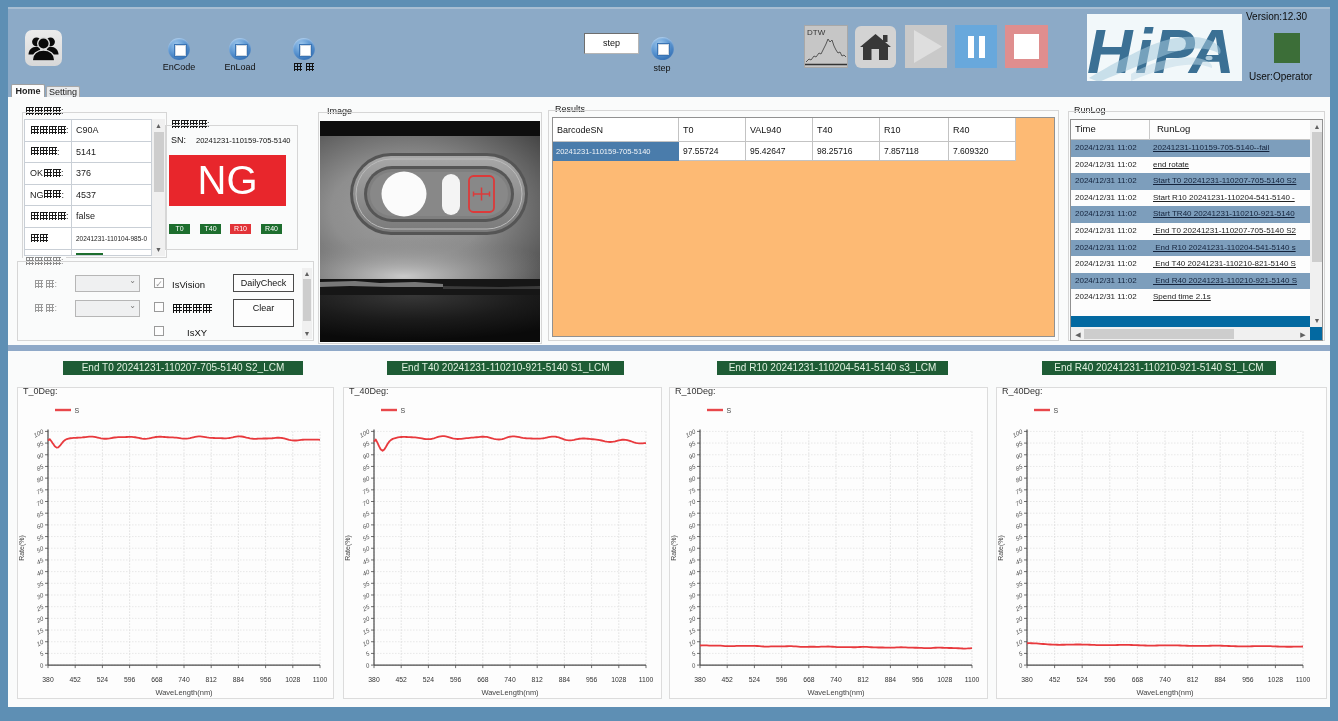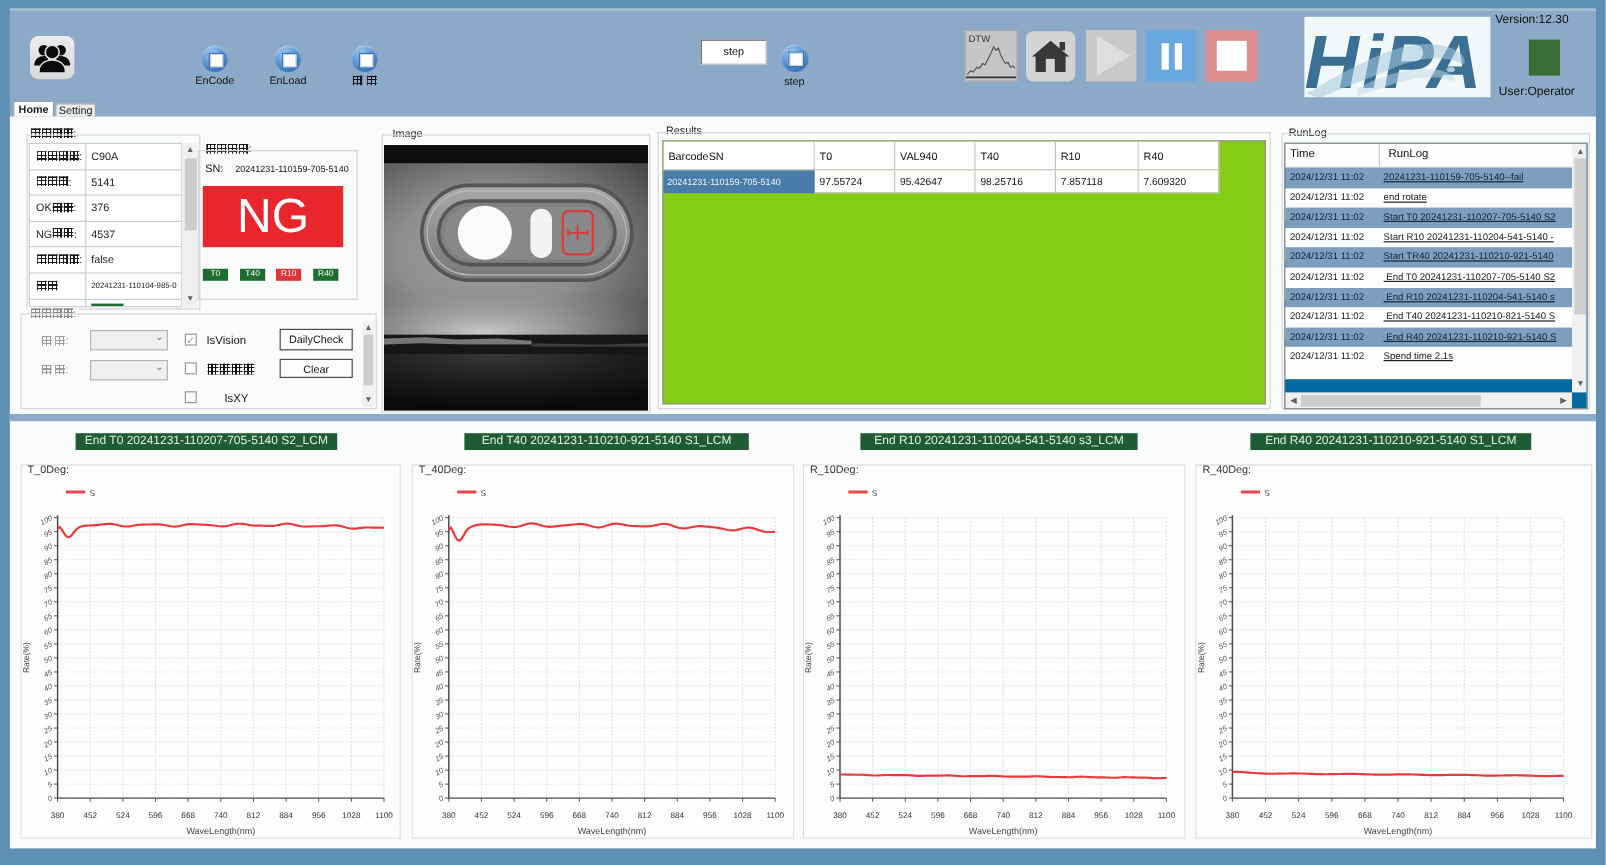--- a/index.html
+++ b/index.html
@@ -186,21 +186,21 @@
 <div class="combo" style="left:75px;top:275px;width:65px;height:17px"></div>
 <div class="abs" style="left:34px;top:303px;font-size:9px;color:#9a9a9a"><span class="cj"></span>&nbsp;<span class="cj"></span>:</div>
 <div class="combo" style="left:75px;top:300px;width:65px;height:17px"></div>
 <div class="chk" style="left:154px;top:278px">✓</div>
 <div class="abs" style="left:172px;top:279px;font-size:9.5px;color:#111">IsVision</div>
 <div class="chk" style="left:154px;top:302px"> </div>
 <div class="abs" style="left:172px;top:303px;font-size:9.5px;color:#111"><span class="cj cj9"></span><span class="cj cj9"></span><span class="cj cj9"></span><span class="cj cj9"></span></div>
 <div class="chk" style="left:154px;top:326px"> </div>
 <div class="abs" style="left:187px;top:327px;font-size:9.5px;color:#111">IsXY</div>
 <div class="btn" style="left:233px;top:274px;width:61px;height:18px;line-height:16px">DailyCheck</div>
-<div class="btn" style="left:233px;top:299px;width:61px;height:16px;line-height:16px">Clear</div>
+<div class="btn" style="left:233px;top:299px;width:61px;height:28px;line-height:16px">Clear</div>
 <div class="sb" style="left:302px;top:268px;width:10px;height:71px">
  <div class="arr" style="top:2px">▲</div>
  <div class="sbthumb" style="left:1px;top:11px;width:8px;height:42px"></div>
  <div class="arr" style="bottom:2px">▼</div>
 </div>
 
 <div class="gblab" style="left:325px;top:106px">Image</div>
 <div class="gb" style="left:318px;top:112px;width:224px;height:232px"></div>
 <div class="abs" style="left:320px;top:121px;width:220px;height:221px;background:#000">
 <svg width="220" height="221" viewBox="0 0 220 221" style="filter:blur(0.6px)">
@@ -249,21 +249,21 @@
  <line x1="153.5" y1="73" x2="169.5" y2="73"></line>
  <line x1="161.5" y1="66.5" x2="161.5" y2="79.5"></line>
  <line x1="153.5" y1="70.5" x2="153.5" y2="75.5"></line>
  <line x1="169.5" y1="70.5" x2="169.5" y2="75.5"></line>
 </g>
 </svg>
 </div>
 
 <div class="gblab" style="left:553px;top:104px">Results</div>
 <div class="gb" style="left:548px;top:110px;width:511px;height:231px"></div>
-<div class="abs" style="left:552px;top:117px;width:503px;height:220px;background:#84cc16;border:1px solid #919191">
+<div class="abs" style="left:552px;top:117px;width:503px;height:220px;background:#fdba74;border:1px solid #919191">
 
  <div class="hdrcell" style="left:0;top:0;width:126px;height:24px;line-height:24px">BarcodeSN</div>
  <div class="hdrcell" style="left:126px;top:0;width:67px;height:24px;line-height:24px">T0</div>
  <div class="hdrcell" style="left:193px;top:0;width:67px;height:24px;line-height:24px">VAL940</div>
  <div class="hdrcell" style="left:260px;top:0;width:67px;height:24px;line-height:24px">T40</div>
  <div class="hdrcell" style="left:327px;top:0;width:69px;height:24px;line-height:24px">R10</div>
  <div class="hdrcell" style="left:396px;top:0;width:67px;height:24px;line-height:24px">R40</div>
 
  <div class="abs" style="left:0;top:24px;width:126px;height:19px;background:#4a7cab;color:#f0f4f8;font-size:7.5px;line-height:19px;padding-left:3px">20241231-110159-705-5140</div>
  <div class="hdrcell" style="left:126px;top:24px;width:67px;height:19px;line-height:19px;font-size:8.5px">97.55724</div>
@@ -333,21 +333,21 @@
 
  <div class="sb" style="left:0;top:207px;width:239px;height:14px">
   <div class="abs arr" style="left:3px;top:3.5px;width:8px">◀</div>
   <div class="sbthumb" style="left:13px;top:2px;width:150px;height:10px"></div>
   <div class="abs arr" style="right:3px;top:3.5px;width:8px">▶</div>
  </div>
 </div>
 
 <div class="abs" style="left:8px;top:345px;width:1322px;height:6px;background:#8fa9c8"></div>
 
-<div class="ctitle" style="left:63px;top:361px;width:218px">End T0 20241231-110207-705-5140 S2_LCM</div>
+<div class="ctitle" style="left:63px;top:361px;width:240px">End T0 20241231-110207-705-5140 S2_LCM</div>
 <div style="position:absolute;left:17px;top:384px;width:317px;height:315px">
     <svg width="317" height="315" viewBox="0 0 317 315" style="position:absolute;left:0;top:0">
       <rect x="0.5" y="3.5" width="316" height="311" fill="#fdfdfd" stroke="#dcdcdc"></rect>
       <text x="6" y="10" font-size="9" fill="#333">T_0Deg:</text>
       <line x1="38" y1="26" x2="54" y2="26" stroke="#e8474b" stroke-width="2.4"></line>
       <text x="57.5" y="29" font-size="7" fill="#444">S</text>
       <line x1="31.0" y1="47.4" x2="31.0" y2="281.1" stroke="#d4d4d4" stroke-width="0.7" stroke-dasharray="1.5,1.5"></line>
       <line x1="58.2" y1="47.4" x2="58.2" y2="281.1" stroke="#d4d4d4" stroke-width="0.7" stroke-dasharray="1.5,1.5"></line>
       <line x1="85.4" y1="47.4" x2="85.4" y2="281.1" stroke="#d4d4d4" stroke-width="0.7" stroke-dasharray="1.5,1.5"></line>
       <line x1="112.6" y1="47.4" x2="112.6" y2="281.1" stroke="#d4d4d4" stroke-width="0.7" stroke-dasharray="1.5,1.5"></line>

